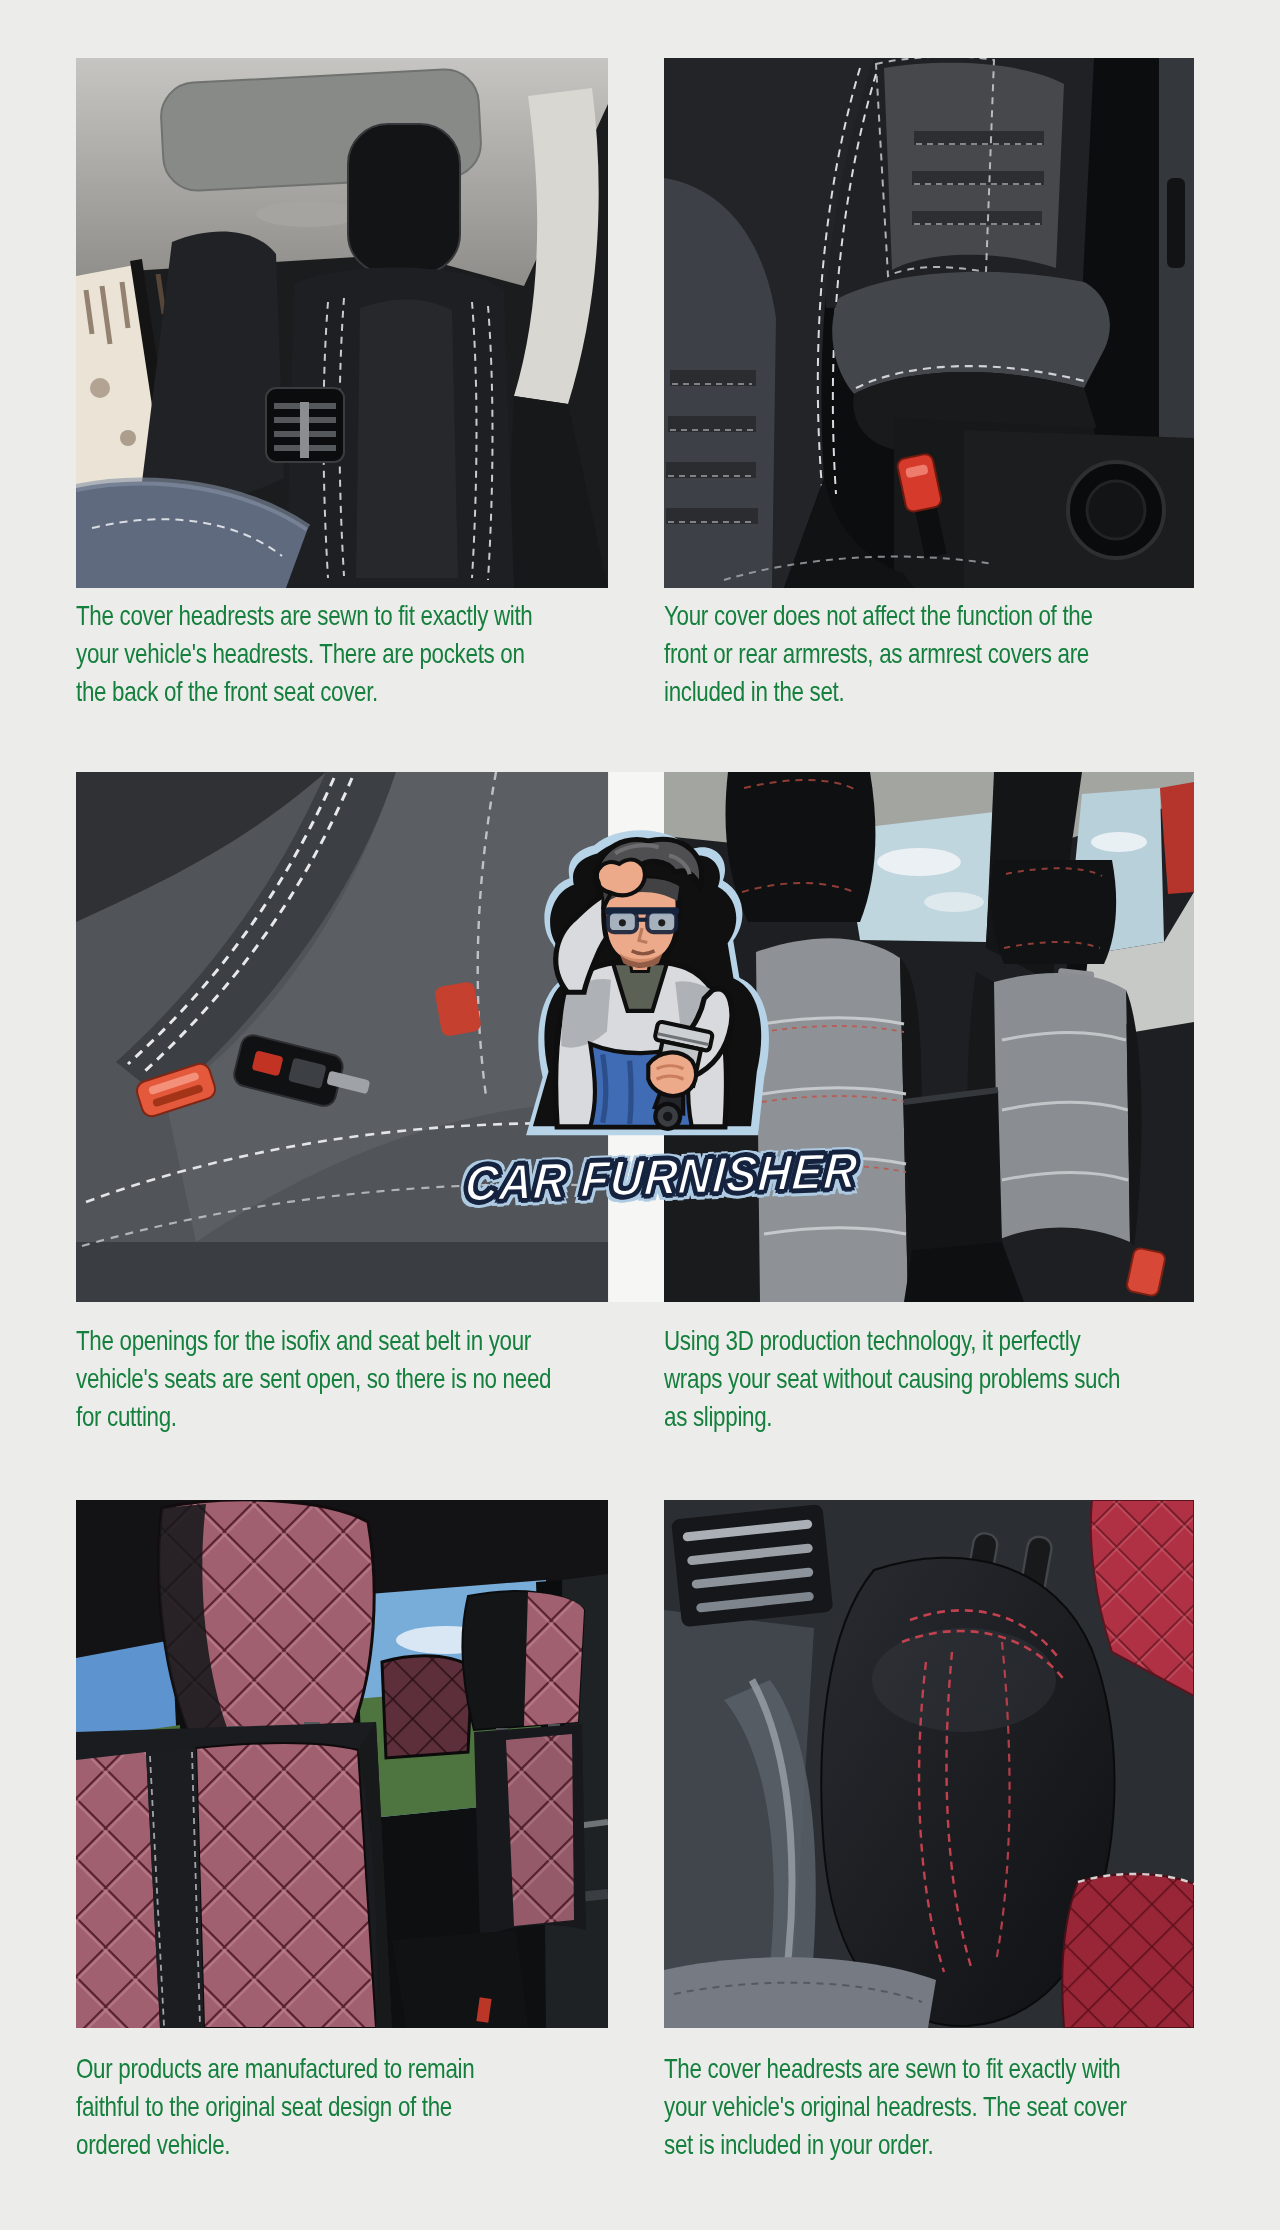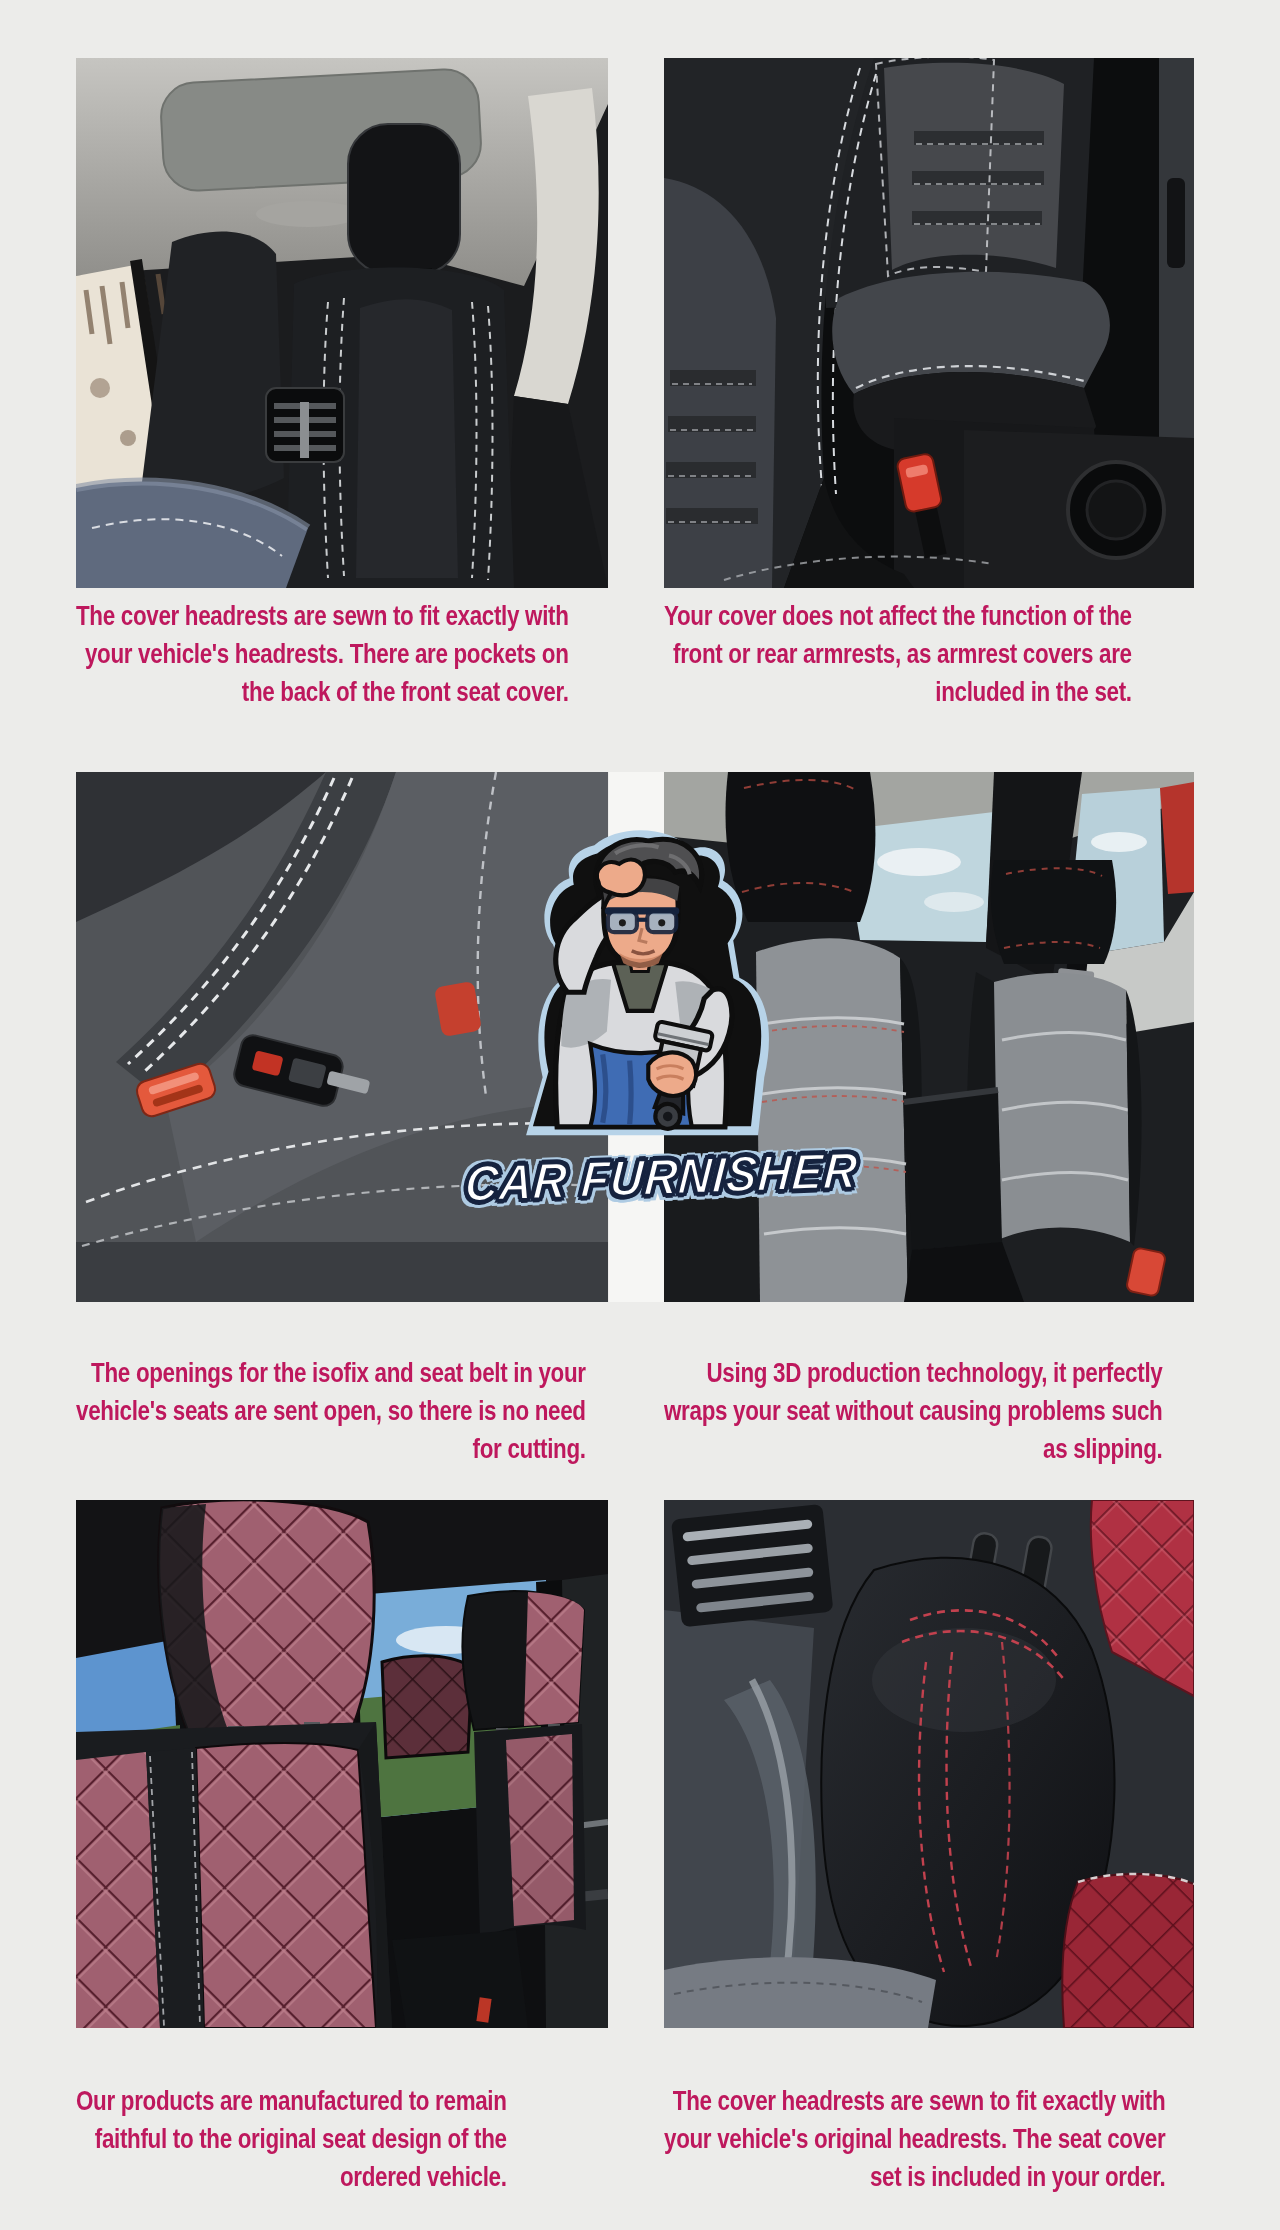--- a/index.html
+++ b/index.html
@@ -5,22 +5,22 @@
   html,body{margin:0;padding:0;}
   body{background:#ececea;font-family:"Liberation Sans", sans-serif;}
   .page{position:relative;width:1280px;height:2230px;background:#ececea;overflow:hidden;margin:0 auto;}
   .card{position:absolute;}
   .col-l{left:76px;width:532px;}
   .col-r{left:664px;width:530px;}
   .r1{top:58px;}  .r2{top:772px;}  .r3{top:1500px;}
   .photo{position:absolute;top:0;left:0;width:100%;overflow:hidden;background:#222;}
   .h530{height:530px;} .h528{height:528px;}
   .photo svg{display:block;width:100%;height:100%;}
-  .caption{position:absolute;left:0;color:#be185d;font-weight:bold;text-align:right;}
-  .cap-off1{top:539px;} .cap-off2{top:550px;margin-top:32px;}
+  .caption{position:absolute;left:0;color:#15803d;font-weight:normal;}
+  .cap-off1{top:539px;} .cap-off2{top:550px;}
   .cap-line{white-space:nowrap;font-size:28px;line-height:38px;letter-spacing:-0.4px;
             transform:scaleX(0.80);transform-origin:left top;}
   .gap-strip{position:absolute;left:609px;top:772px;width:55px;height:530px;background:#f6f6f4;}
   .logo{position:absolute;left:448px;top:824px;width:384px;height:430px;z-index:5;text-align:center;}
   .logo svg{display:block;margin:0 auto;}
   .brand{margin-top:2px;display:inline-block;white-space:nowrap;
          font-size:50px;font-weight:bold;font-style:italic;color:#ffffff;letter-spacing:1px;
          transform:rotate(-2deg) skewX(-6deg) scaleX(0.92);transform-origin:center;
          -webkit-text-stroke:2px #16233f;
          text-shadow:

